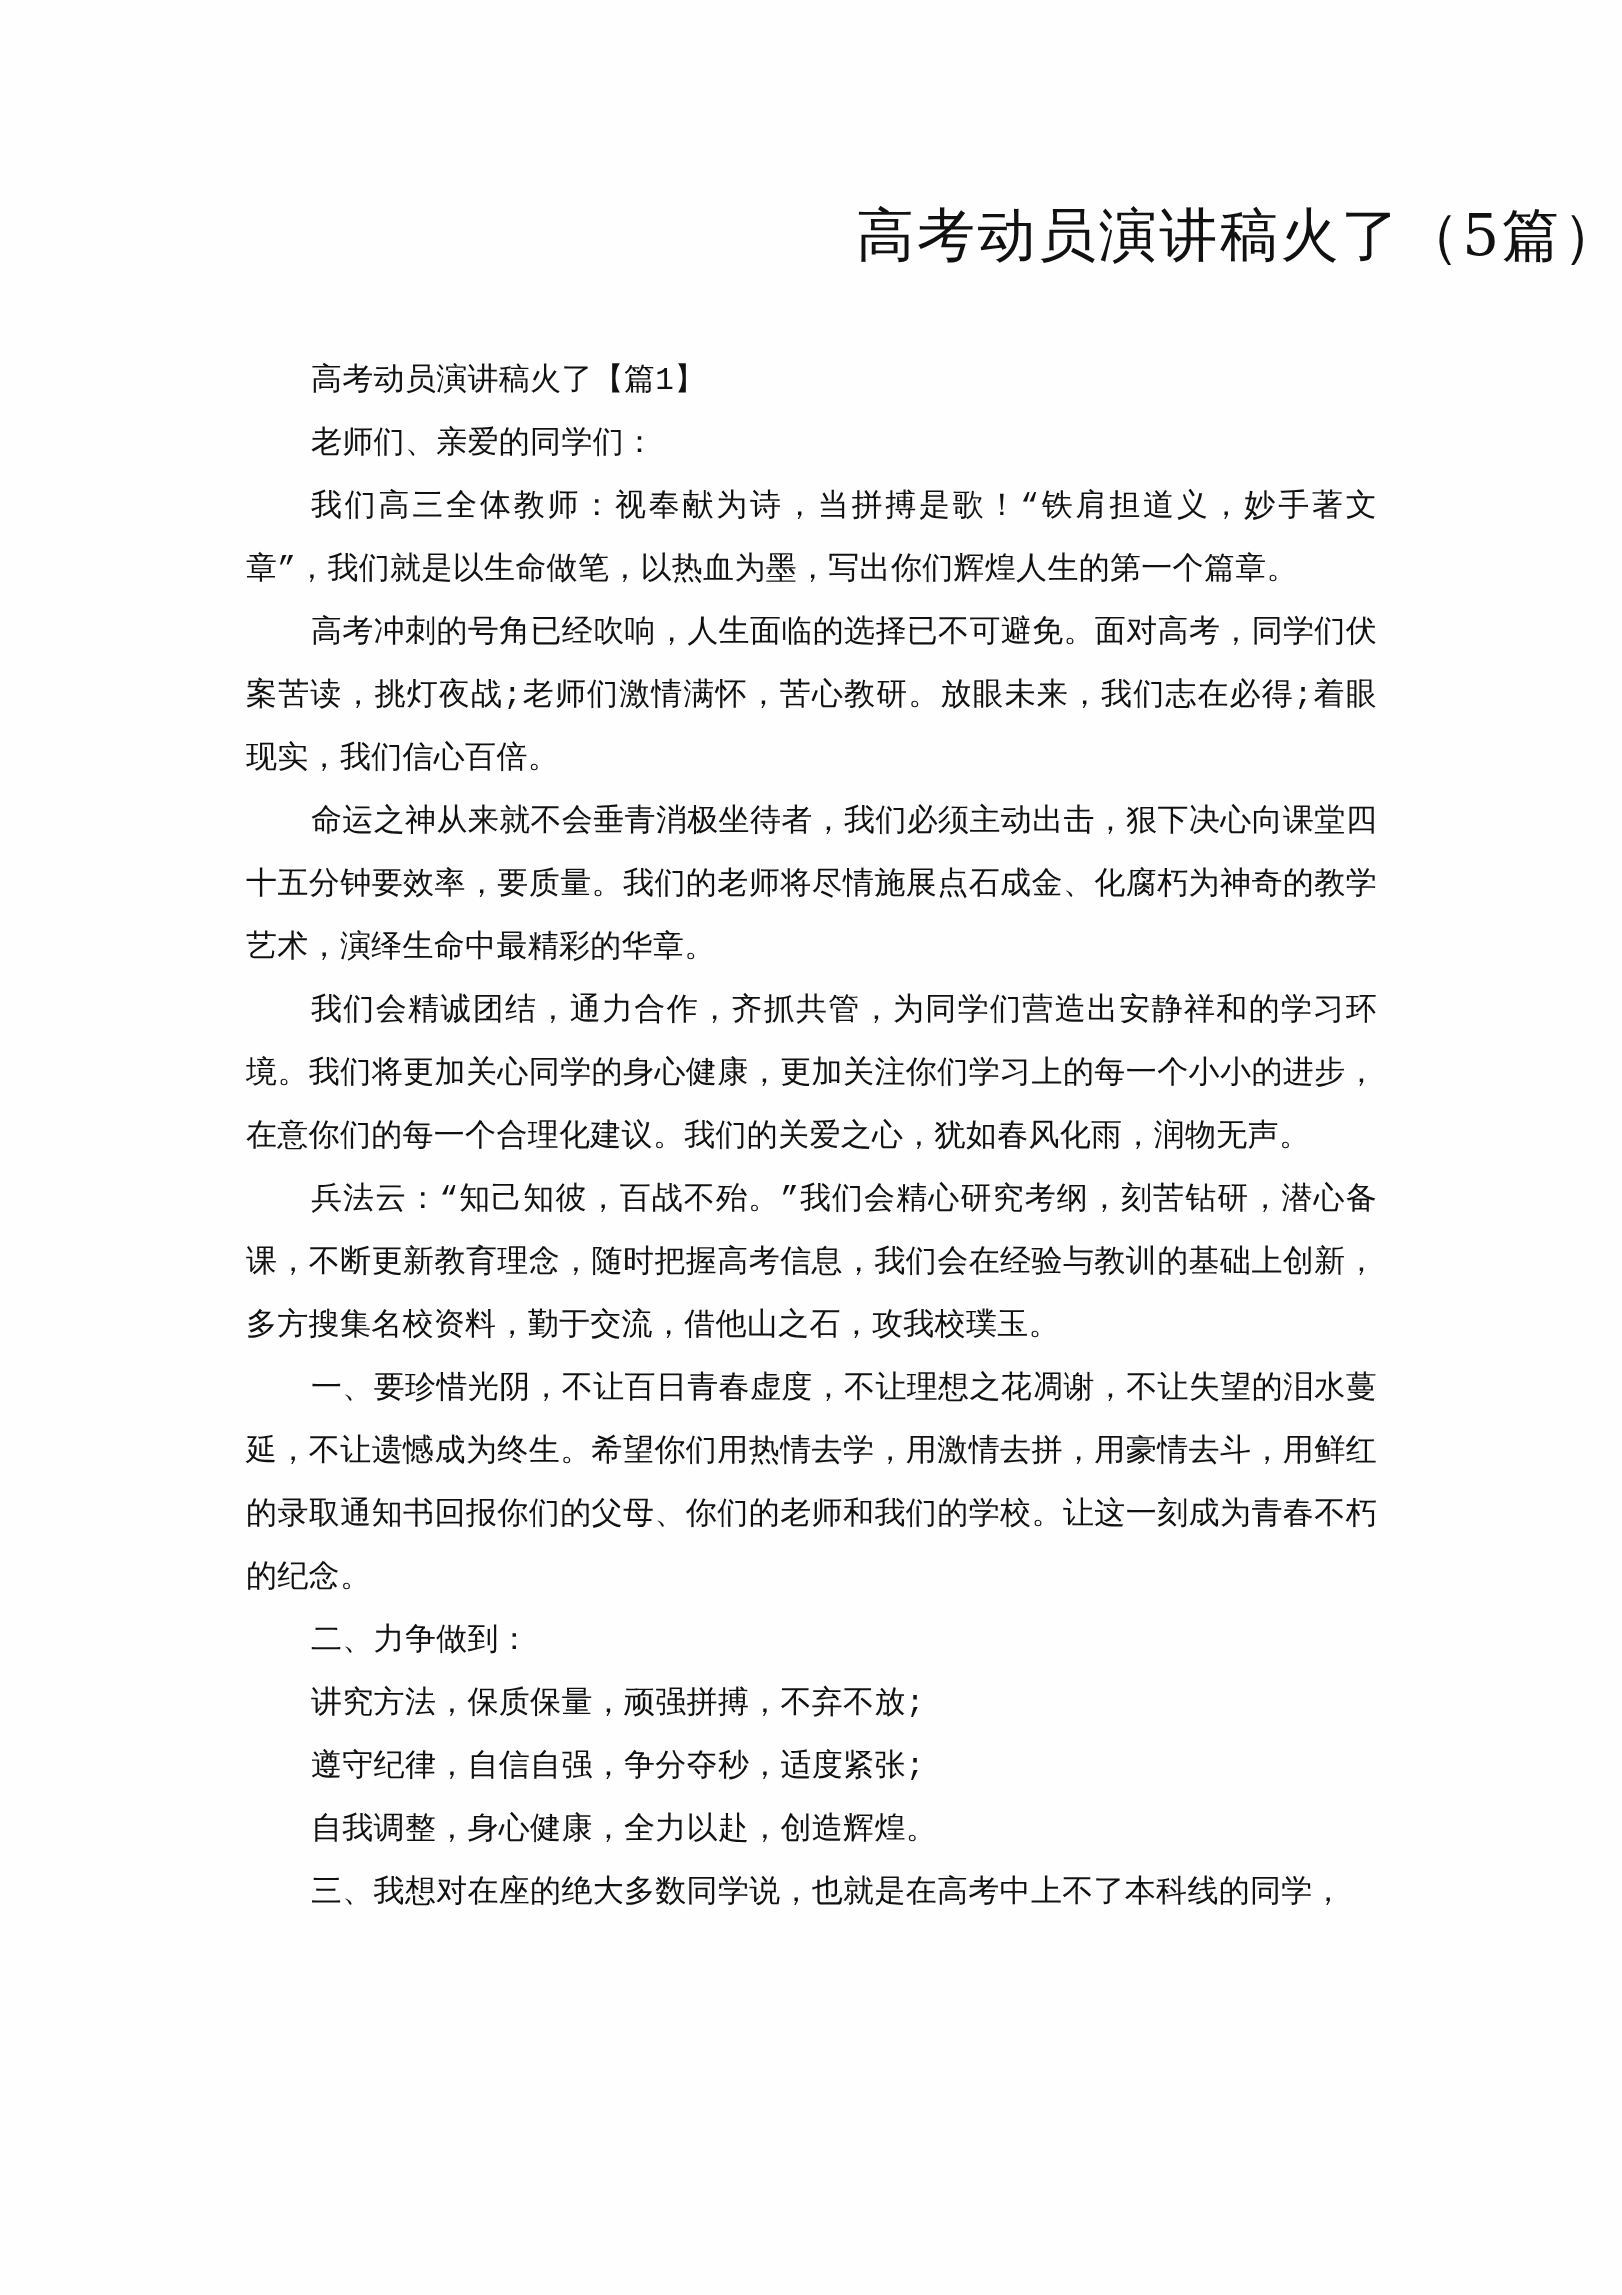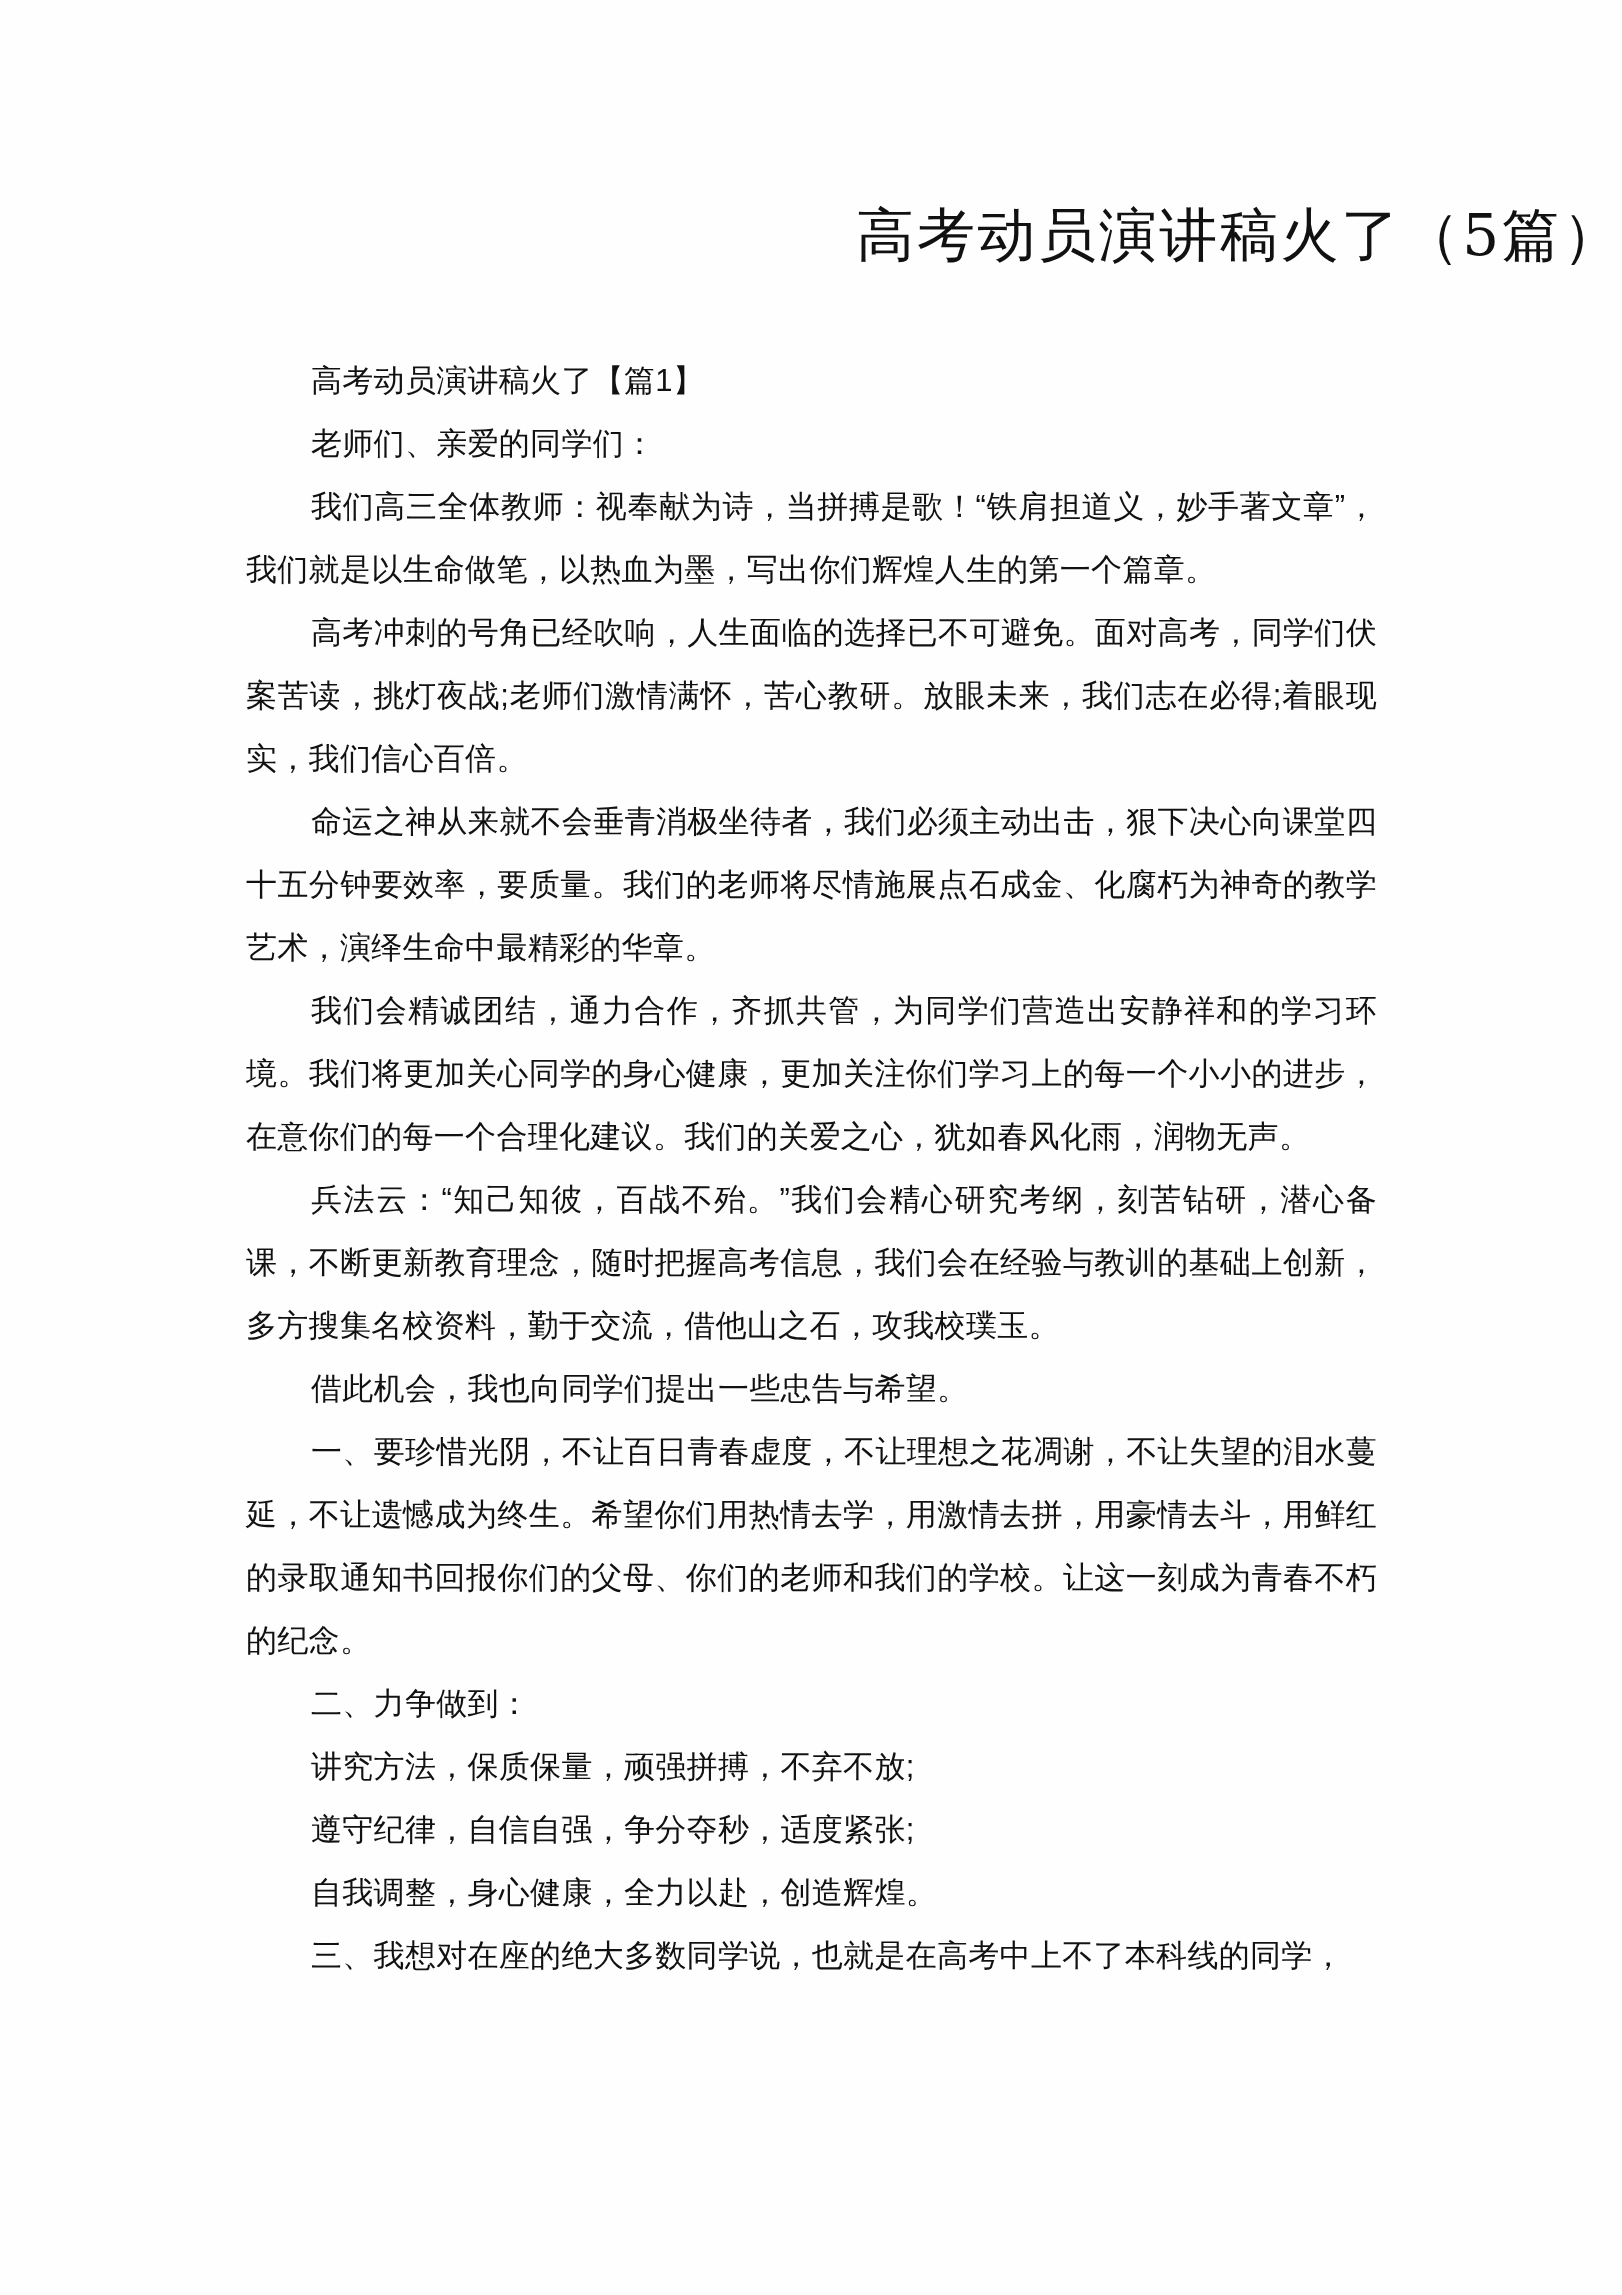--- a/index.html
+++ b/index.html
@@ -38,21 +38,21 @@
     .body {
       position: absolute;
       left: 246px;
       top: 349px;
       width: 1131px;
       font-size: 31px;
       line-height: 63px;
       letter-spacing: 0.3px;
       text-align: justify;
       text-justify: inter-character;
-      font-family: Liberation Sans, sans-serif;
+      font-family: Liberation Mono, monospace;
     }
     .body p {
       margin: 0;
       padding: 0;
     }
     .body p.indent {
       text-indent: 65px;
     }
   </style>
 </head>
@@ -62,21 +62,20 @@
   <h1 class="title">高考动员演讲稿火了（5篇）</h1>
 
   <div class="body">
     <p class="indent">高考动员演讲稿火了【篇1】</p>
     <p class="indent">老师们、亲爱的同学们：</p>
     <p class="indent">我们高三全体教师：视奉献为诗，当拼搏是歌！“铁肩担道义，妙手著文章”，我们就是以生命做笔，以热血为墨，写出你们辉煌人生的第一个篇章。</p>
     <p class="indent">高考冲刺的号角已经吹响，人生面临的选择已不可避免。面对高考，同学们伏案苦读，挑灯夜战;老师们激情满怀，苦心教研。放眼未来，我们志在必得;着眼现实，我们信心百倍。</p>
     <p class="indent">命运之神从来就不会垂青消极坐待者，我们必须主动出击，狠下决心向课堂四十五分钟要效率，要质量。我们的老师将尽情施展点石成金、化腐朽为神奇的教学艺术，演绎生命中最精彩的华章。</p>
     <p class="indent">我们会精诚团结，通力合作，齐抓共管，为同学们营造出安静祥和的学习环境。我们将更加关心同学的身心健康，更加关注你们学习上的每一个小小的进步，在意你们的每一个合理化建议。我们的关爱之心，犹如春风化雨，润物无声。</p>
     <p class="indent">兵法云：“知己知彼，百战不殆。”我们会精心研究考纲，刻苦钻研，潜心备课，不断更新教育理念，随时把握高考信息，我们会在经验与教训的基础上创新，多方搜集名校资料，勤于交流，借他山之石，攻我校璞玉。</p>
-    <p class="indent">借此机会，我也向同学们提出一些忠告与希望。</p>
     <p class="indent">一、要珍惜光阴，不让百日青春虚度，不让理想之花凋谢，不让失望的泪水蔓延，不让遗憾成为终生。希望你们用热情去学，用激情去拼，用豪情去斗，用鲜红的录取通知书回报你们的父母、你们的老师和我们的学校。让这一刻成为青春不朽的纪念。</p>
     <p class="indent">二、力争做到：</p>
     <p class="indent">讲究方法，保质保量，顽强拼搏，不弃不放;</p>
     <p class="indent">遵守纪律，自信自强，争分夺秒，适度紧张;</p>
     <p class="indent">自我调整，身心健康，全力以赴，创造辉煌。</p>
     <p class="indent">三、我想对在座的绝大多数同学说，也就是在高考中上不了本科线的同学，</p>
   </div>
 </div>
 
 

